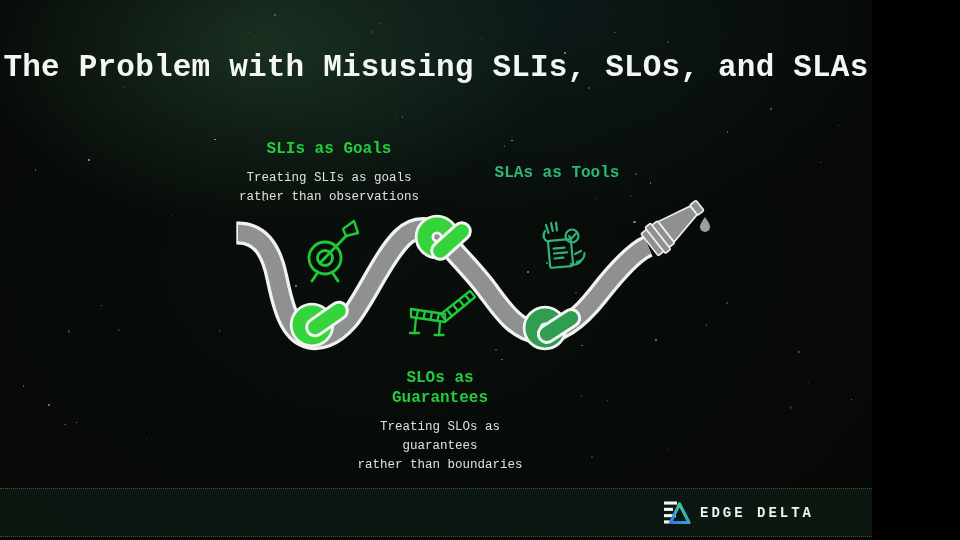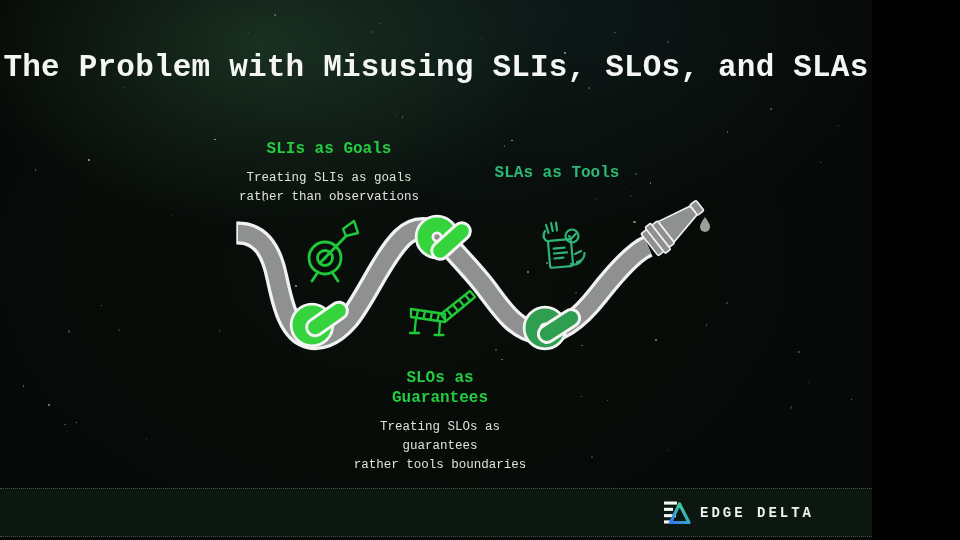--- a/index.html
+++ b/index.html
@@ -133,21 +133,21 @@
   </div>
 
   <div class="section sec-sla">
     <h2 style="color: rgb(45, 184, 115); margin-top: 24px;">SLAs as Tools</h2>
   </div>
 
   <div class="section sec-slo">
     <h2 style="color: rgb(36, 204, 63);">SLOs as
 Guarantees</h2>
     <p>Treating SLOs as guarantees
-rather tools boundaries</p>
+rather than boundaries</p>
   </div>
 
   <svg class="hose-svg" width="510" height="170" viewBox="0 0 510 170">
 
     <g style="color: rgb(143, 145, 144);">
       <rect x="21.3" y="26.5" width="2.4" height="23" fill="#f2f2f2"></rect>
       <path d="M23 38 C47 38 57 58 62 83 C67 107 73 133 89 141 C103 148 119 141 133 125
                C150 105 167 63 187 43 C199 31 217 29 229 45 C241 59 255 73 267 88
                C281 105 297 135 323 138 C345 140 365 123 383 100 C401 77 419 57 433 51" fill="none" stroke="#f2f2f2" stroke-width="23" stroke-linecap="butt" stroke-linejoin="round"></path>
       <path d="M23 38 C47 38 57 58 62 83 C67 107 73 133 89 141 C103 148 119 141 133 125

